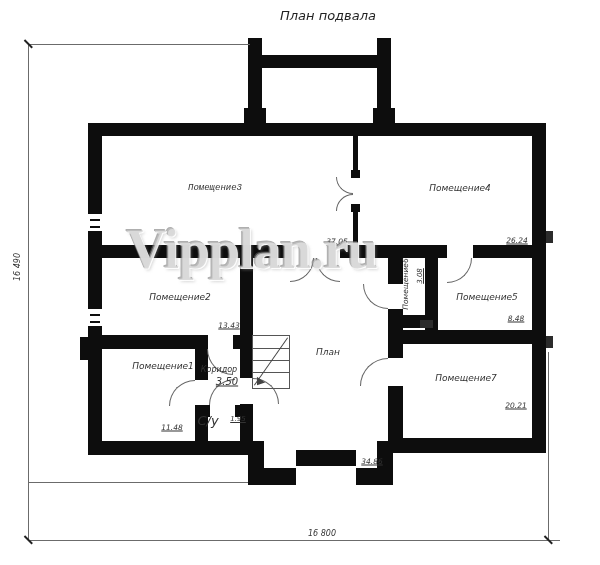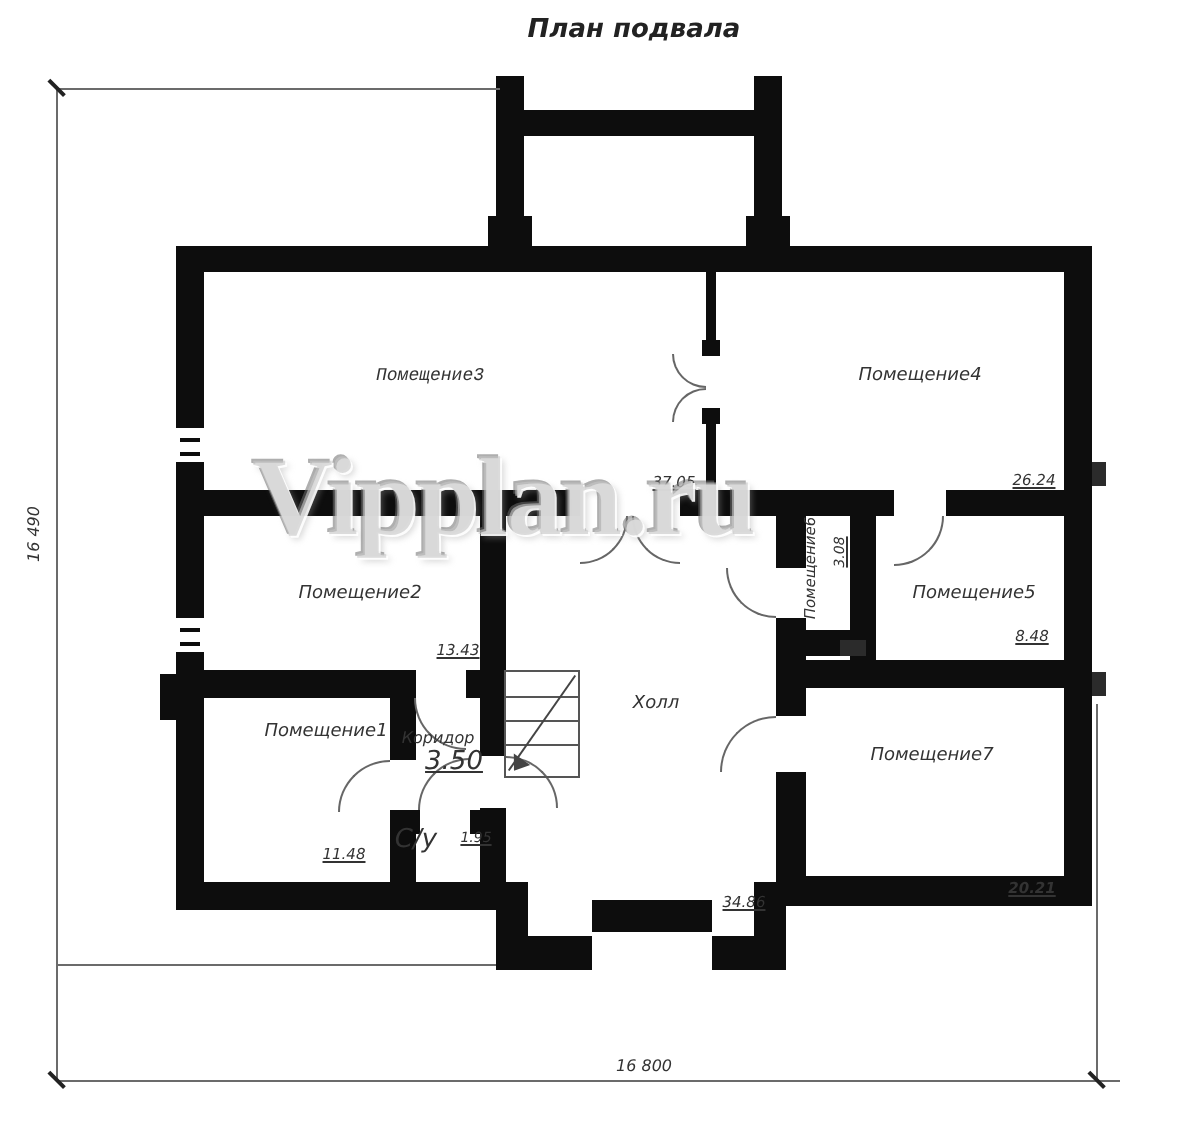--- a/index.html
+++ b/index.html
@@ -29,21 +29,21 @@
          transform:rotate(-55deg);transform-origin:center;}
   .sarrow{position:absolute;left:254px;top:379px;width:0;height:0;
           border-left:5px solid transparent;border-right:5px solid transparent;
           border-top:7px solid #444;transform:rotate(35deg);}
 </style>
 </head>
 <body>
 
 <div id="stage">
 
-  <div class="title" style="left:317px;top:15px;font-weight:bold;">План подвала</div>
+  <div class="title" style="left:328px;top:15px;">План подвала</div>
 
   <div class="w" style="left:88px;top:123px;width:14px;height:332px;"></div>
   <div class="w" style="left:88px;top:123px;width:458px;height:13px;"></div>
   <div class="w" style="left:532px;top:123px;width:14px;height:330px;"></div>
   <div class="w" style="left:88px;top:441px;width:172px;height:14px;"></div>
   <div class="w" style="left:392px;top:438px;width:154px;height:15px;"></div>
 
   <div class="w" style="left:248px;top:38px;width:14px;height:85px;"></div>
   <div class="w" style="left:377px;top:38px;width:14px;height:85px;"></div>
   <div class="w" style="left:262px;top:55px;width:115px;height:13px;"></div>
@@ -118,27 +118,27 @@
   <div class="area" style="left:517px;top:240px;">26.24</div>
   <div class="lbl" style="left:180px;top:297px;">Помещение2</div>
   <div class="area" style="left:229px;top:325px;">13.43</div>
   <div class="lbl" style="left:487px;top:297px;">Помещение5</div>
   <div class="area" style="left:516px;top:318px;text-align:center;">8.48</div>
   <div class="lbl vert" style="left:405px;top:284px;font-size:7.5px;">Помещение6</div>
   <div class="area vert" style="left:420px;top:276px;font-size:7px;">3.08</div>
   <div class="lbl" style="left:163px;top:366px;">Помещение1</div>
   <div class="area" style="left:172px;top:427px;">11.48</div>
   <div class="lbl" style="left:219px;top:369px;font-size:8px;">Коридор</div>
-  <div class="area" style="left:227px;top:381px;font-size:13px;text-align:center;">3.50</div>
+  <div class="area" style="left:227px;top:381px;font-size:10px;text-align:center;">3.50</div>
   <div class="lbl" style="left:208px;top:420px;font-size:13px;">С/у</div>
   <div class="area" style="left:238px;top:419px;font-size:7px;">1.95</div>
-  <div class="lbl" style="left:328px;top:352px;">Холл</div>
-  <div class="area" style="left:372px;top:451px;z-index:30;">34.86</div>
+  <div class="lbl" style="left:328px;top:352px;">План</div>
+  <div class="area" style="left:372px;top:461px;z-index:30;">34.86</div>
   <div class="lbl" style="left:466px;top:378px;">Помещение7</div>
-  <div class="area" style="left:516px;top:444px;font-weight:bold;">20.21</div>
+  <div class="area" style="left:516px;top:405px;">20.21</div>
 
   <div class="dim" style="left:28px;top:44px;width:1px;height:496px;"></div>
   <div class="dim" style="left:28px;top:44px;width:222px;height:1px;"></div>
   <div class="dim" style="left:28px;top:482px;width:220px;height:1px;"></div>
   <div class="dim" style="left:28px;top:540px;width:532px;height:1px;"></div>
   <div class="dim" style="left:548px;top:352px;width:1px;height:188px;"></div>
   <div class="tick" style="left:23px;top:43px;"></div>
   <div class="tick" style="left:23px;top:539px;"></div>
   <div class="tick" style="left:543px;top:539px;"></div>
   <div class="area vert" style="left:17px;top:267px;font-size:8px;text-decoration:none;">16 490</div>

